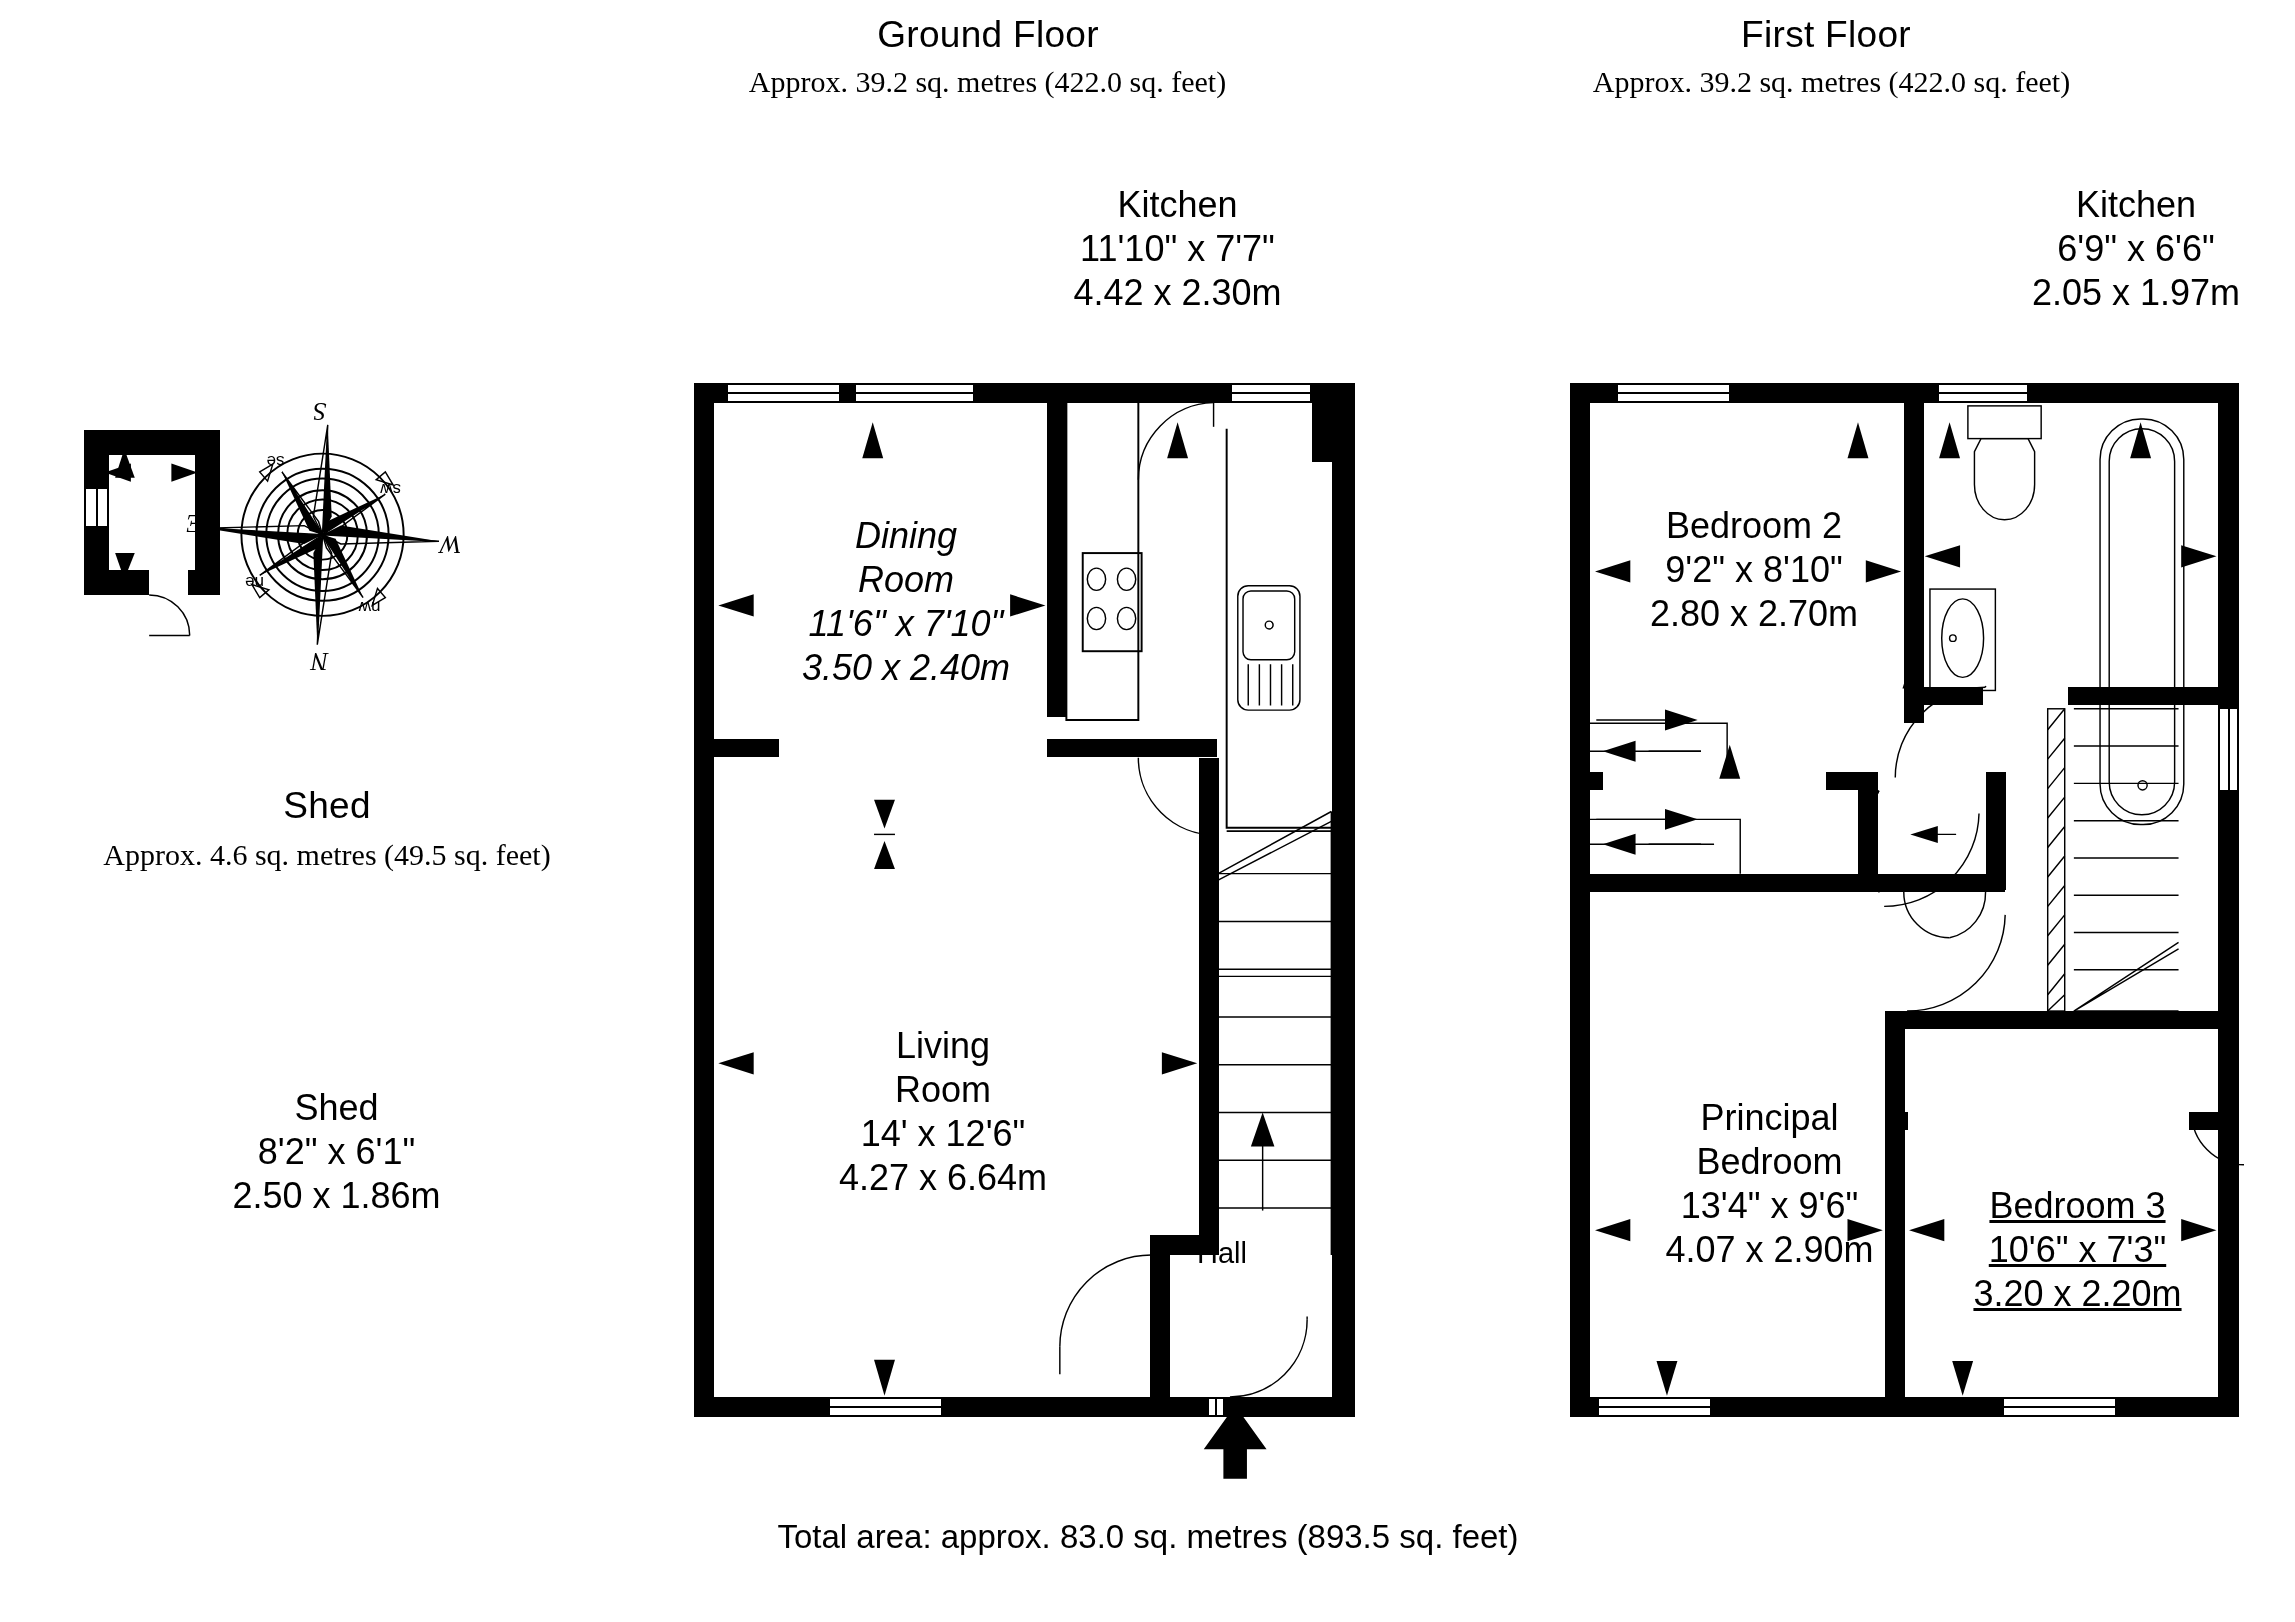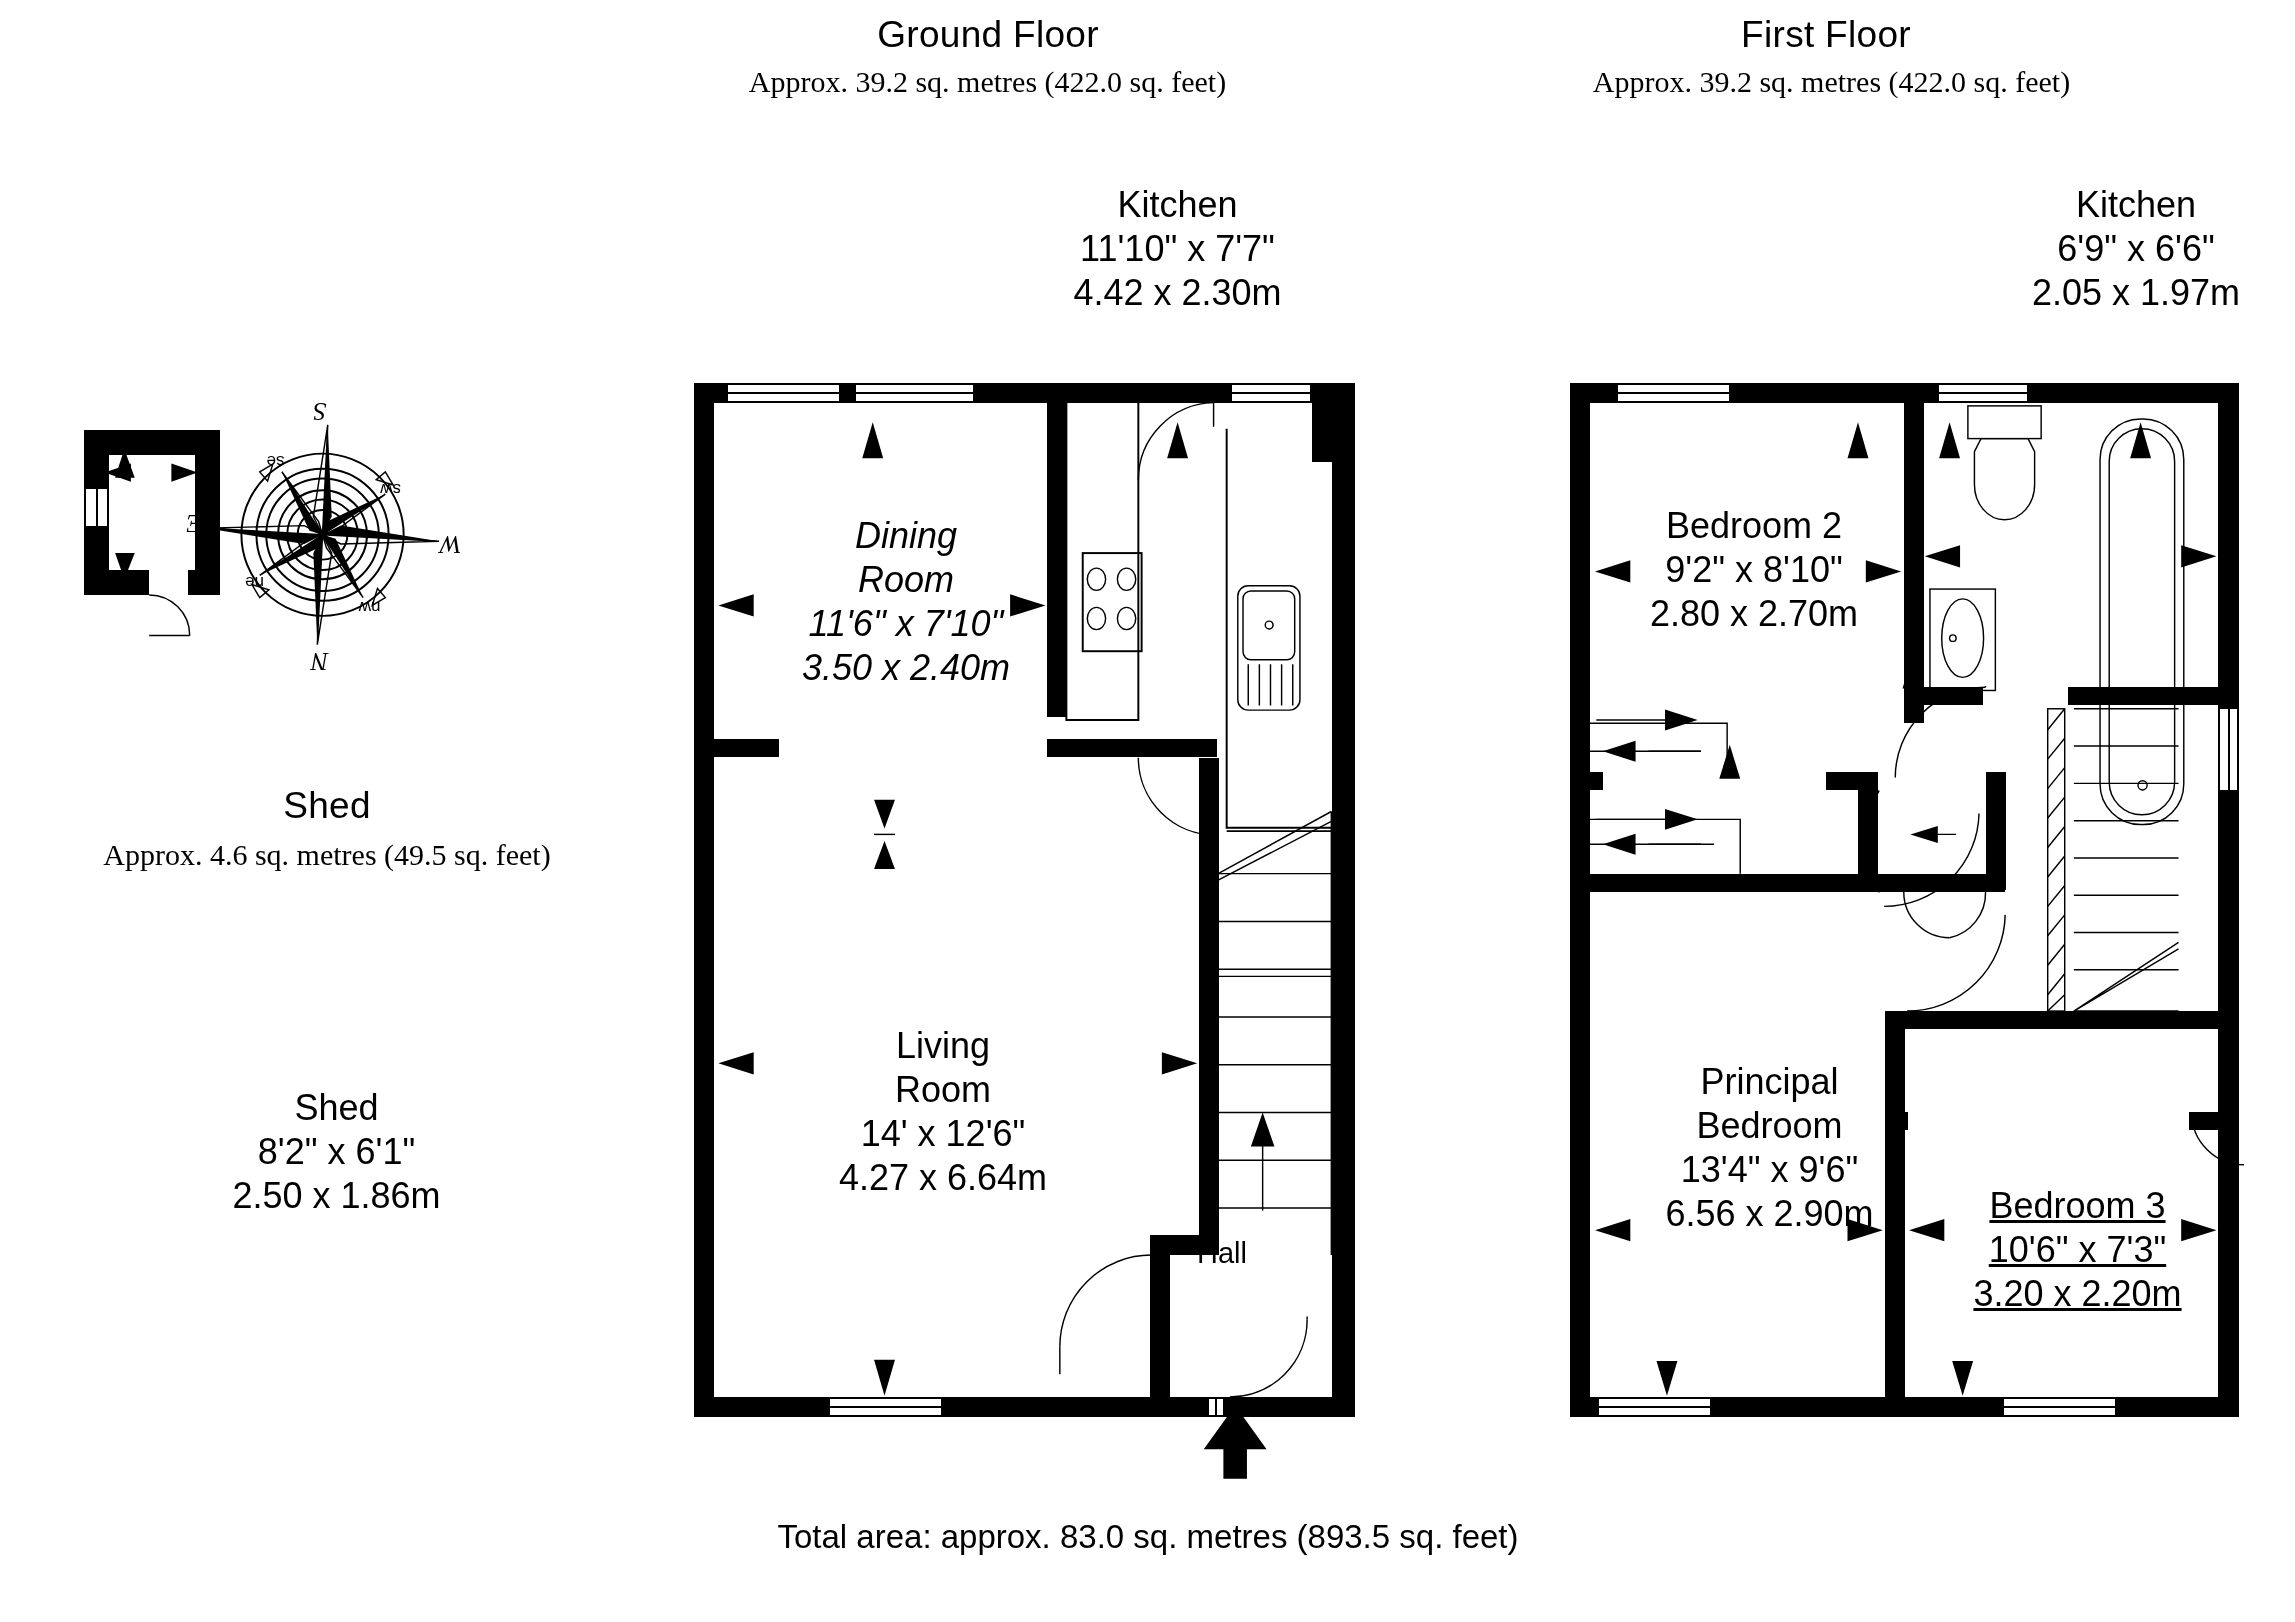--- a/index.html
+++ b/index.html
@@ -135,25 +135,25 @@
     <span class="ln">6'9" x 6'6"</span>
     <span class="ln">2.05 x 1.97m</span>
   </div>
 
   <div class="room-label" style="left:1620px; top:504px; width:268px;">
     <span class="ln">Bedroom 2</span>
     <span class="ln">9'2" x 8'10"</span>
     <span class="ln">2.80 x 2.70m</span>
   </div>
 
-  <div class="room-label" style="left:1629px; top:1060px; width:281px;">
+  <div class="room-label" style="left:1629px; top:1096px; width:281px;">
     <span class="ln">Principal</span>
     <span class="ln">Bedroom</span>
     <span class="ln">13'4" x 9'6"</span>
-    <span class="ln">6.56 x 2.90m</span>
+    <span class="ln">4.07 x 2.90m</span>
   </div>
 
   <div class="room-label" style="left:1950px; top:1184px; width:255px;text-decoration:underline;">
     <span class="ln">Bedroom 3</span>
     <span class="ln">10'6" x 7'3"</span>
     <span class="ln">3.20 x 2.20m</span>
   </div>
 
   <div class="room-label" style="left:209px; top:1086px; width:255px;">
     <span class="ln">Shed</span>

